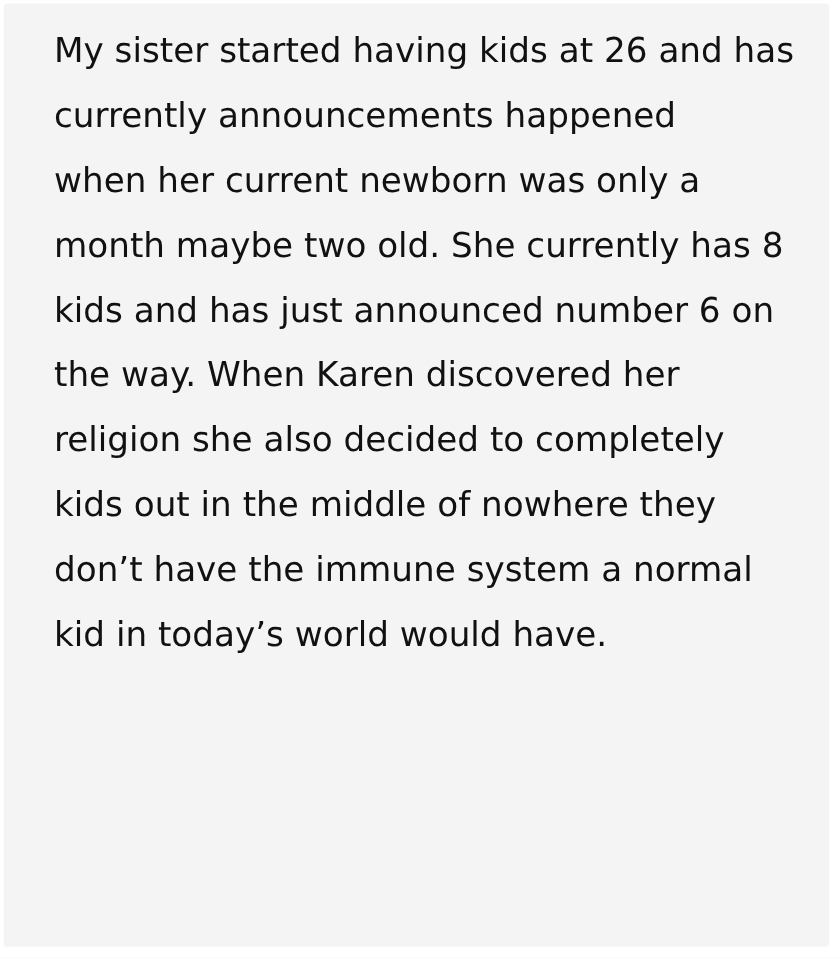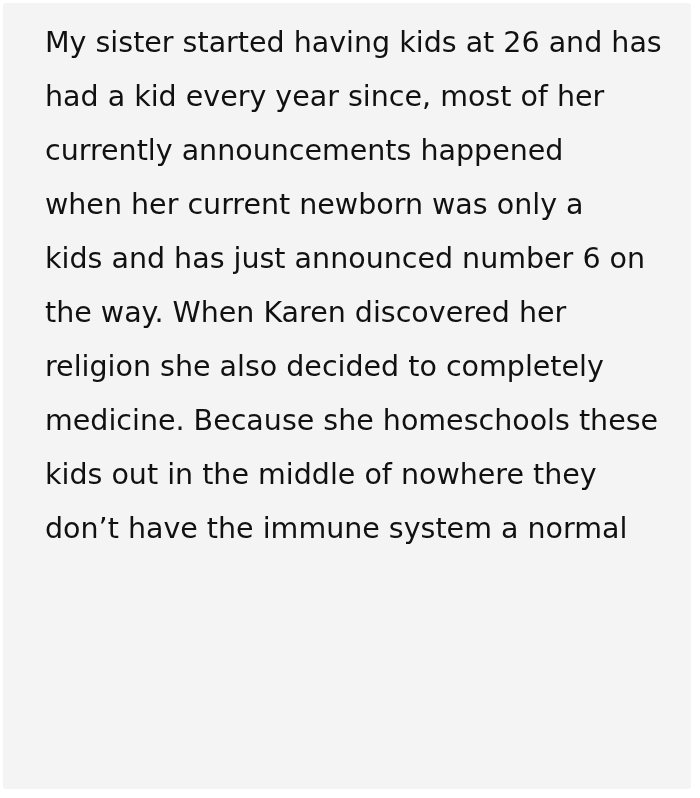--- a/index.html
+++ b/index.html
@@ -33,23 +33,23 @@
   .line {
     white-space: nowrap;
   }
 </style>
 </head>
 <body>
 
 <div class="quote-card">
   <div class="post-text">
       <div class="line">My sister started having kids at 26 and has</div>
-      <div class="line">had a kid every year since, most of her</div>
       <div class="line">currently announcements happened</div>
       <div class="line">when her current newborn was only a</div>
+      <div class="line">month maybe two old. She currently has 8</div>
       <div class="line">kids and has just announced number 6 on</div>
       <div class="line">the way. When Karen discovered her</div>
       <div class="line">religion she also decided to completely</div>
-      <div class="line">medicine. Because she homeschools these</div>
       <div class="line">kids out in the middle of nowhere they</div>
       <div class="line">don’t have the immune system a normal</div>
+      <div class="line">kid in today’s world would have.</div>
     </div>
 </div>
 
 </body></html>

